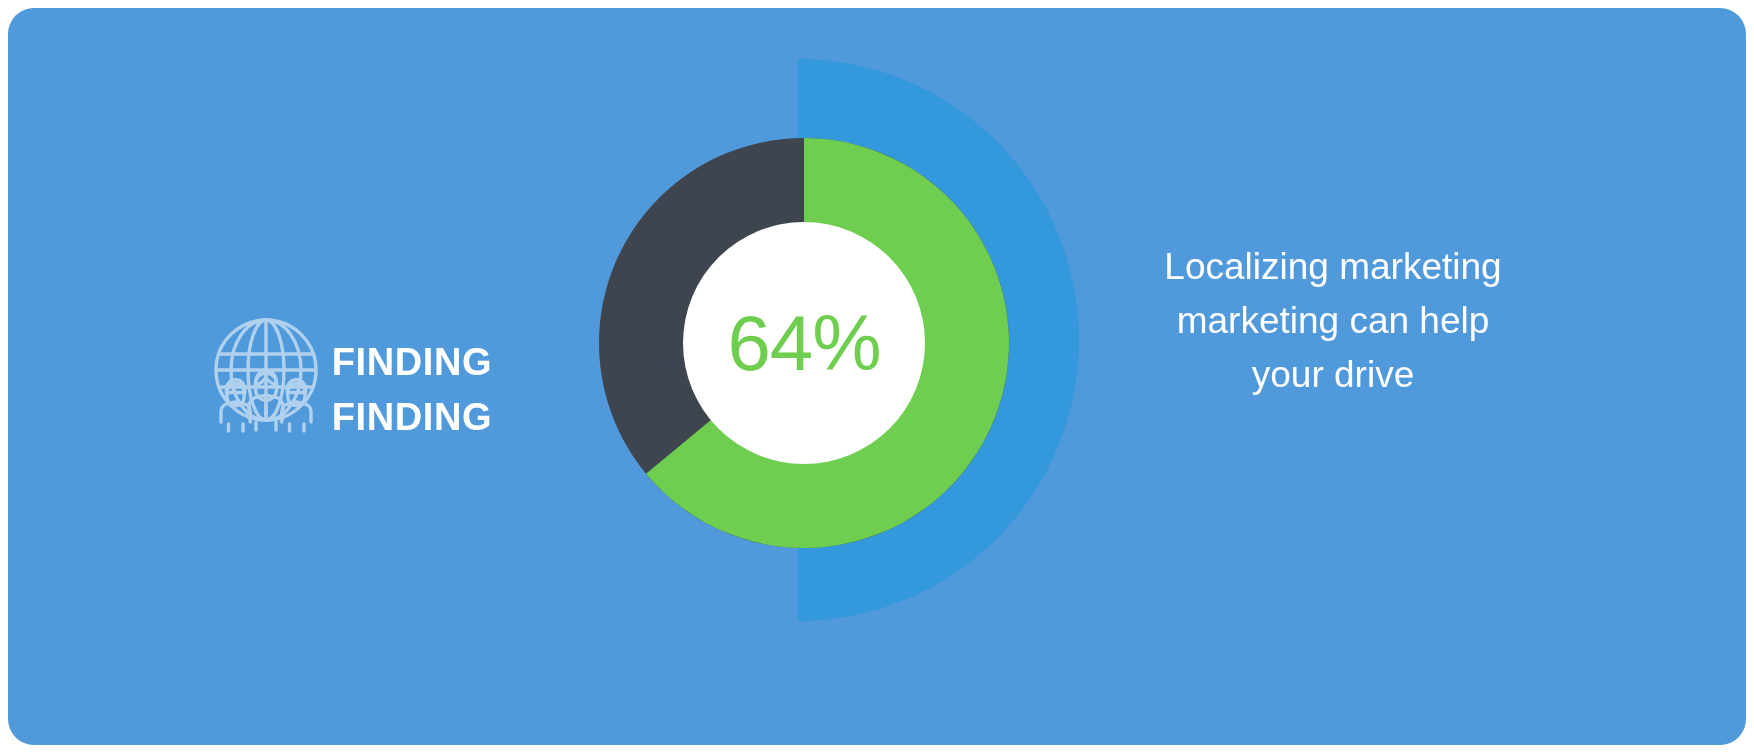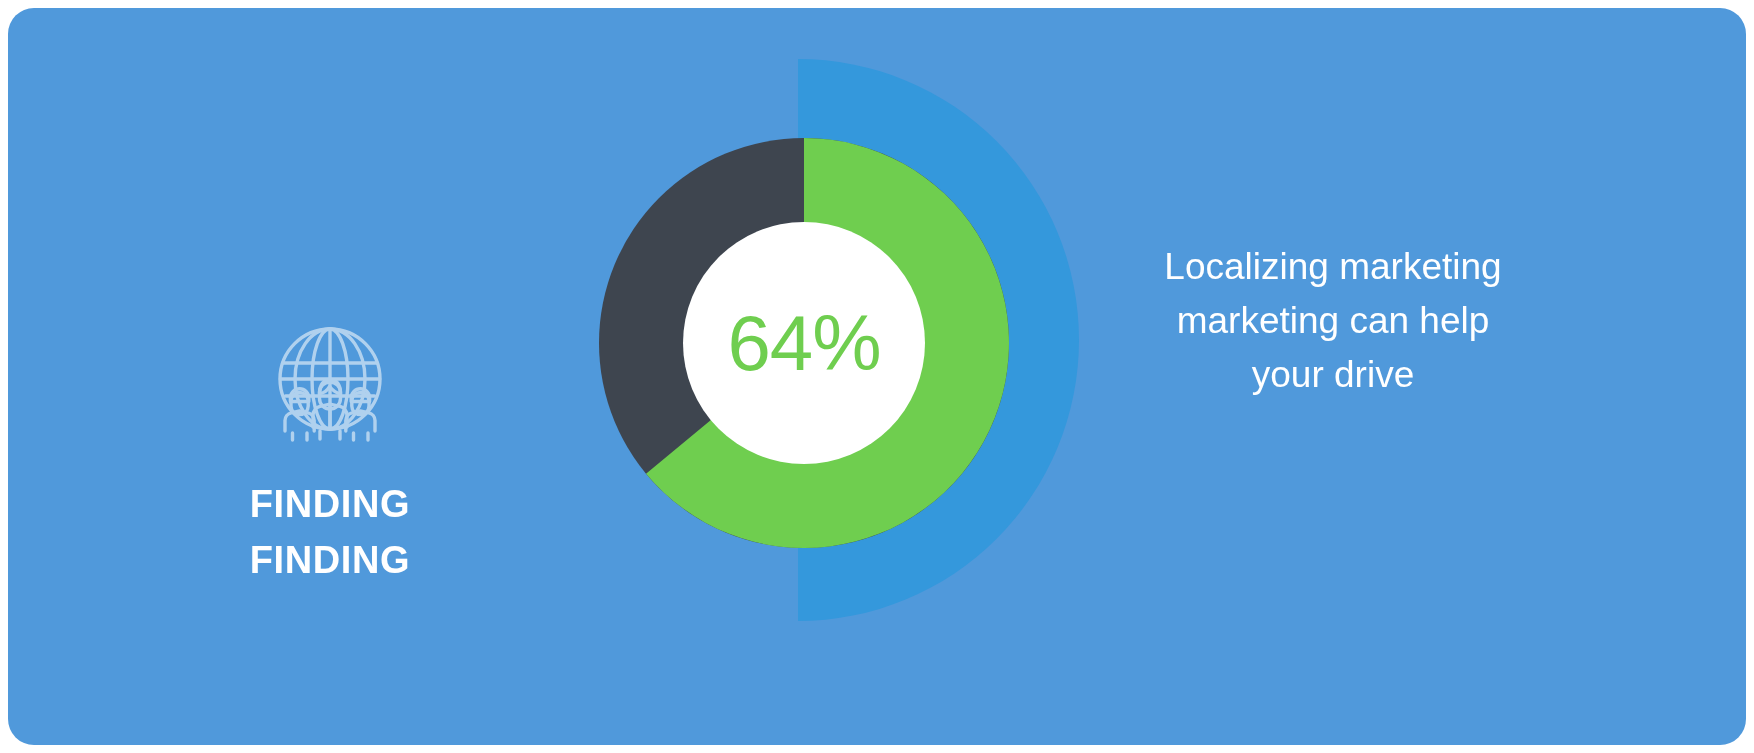--- a/index.html
+++ b/index.html
@@ -23,28 +23,28 @@
     width: 1738px;
     height: 737px;
     background: #5099db;
     border-radius: 26px;
     overflow: hidden;
   }
 
   
   #left-panel {
     position: absolute;
-    left: 52px;
+    left: 68px;
     top: 150px;
     width: 540px;
     height: 430px;
     display: flex;
-    flex-direction: column;
+    flex-direction: row;
     align-items: center;
-    justify-content: flex-end;
+    justify-content: center;
   }
 
   #globe-people-icon {
     width: 132px;
     height: 122px;
     display: block;
     opacity: 0.55;
   }
 
   #left-title {

